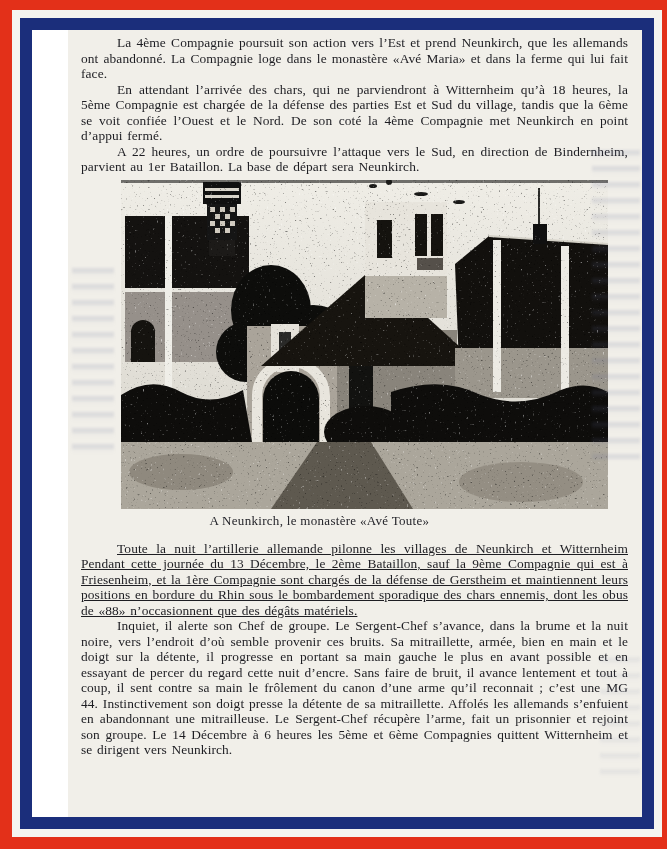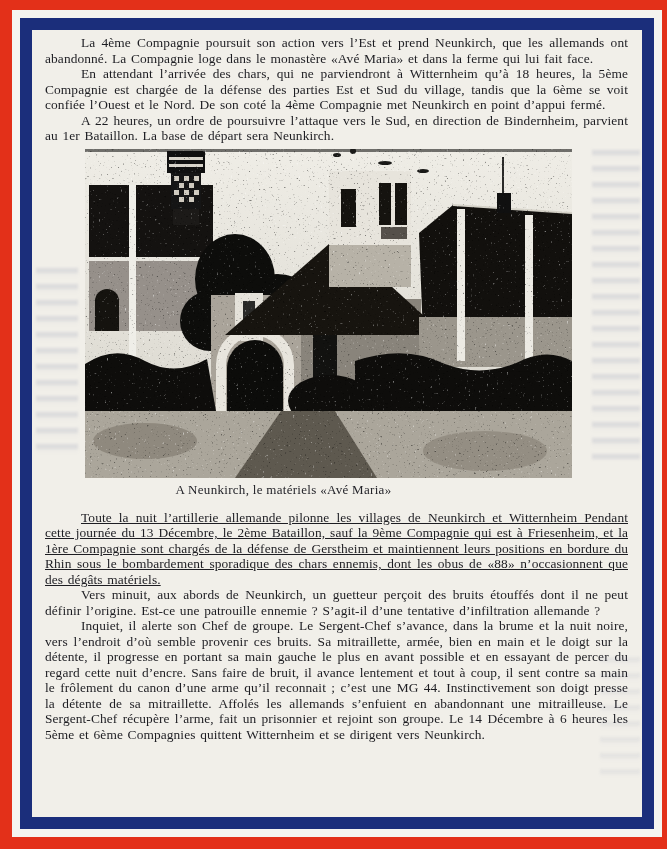--- a/index.html
+++ b/index.html
@@ -7,23 +7,24 @@
     width:667px;height:849px;
     background:#e33019;            
     position:relative;
     overflow:hidden;
     font-family:"Liberation Serif", serif;
   }
   .navy-frame{
     position:absolute;
     left:20px; top:18px; right:13px; bottom:20px;
     border:12px solid #1b2e7b;
-    background:#6d28d9;
+    background:#ffffff;
     box-shadow:0 0 0 8px #f5f4ef;   
     overflow:hidden;
+    padding-left:36px;
   }
   .paper{
     position:relative;
     width:100%;height:100%;
     padding:5px 14px 4px 13px;
     box-sizing:border-box;
     background:#f1efe9;
     overflow:hidden;
   }
   p.body-par{
@@ -187,21 +188,20 @@
         <g>
           <rect x="0" y="262" width="487" height="67" fill="#aba69b"></rect>
           <polygon points="150,329 196,262 250,262 292,329" fill="#5e594f"></polygon>
           <ellipse cx="60" cy="292" rx="52" ry="18" fill="#8f897e"></ellipse>
           <ellipse cx="400" cy="302" rx="62" ry="20" fill="#948e83"></ellipse>
         </g>
 
         <rect x="0" y="0" width="487" height="329" filter="url(#gDark)" opacity="0.45"></rect>
         <rect x="0" y="0" width="487" height="329" filter="url(#gLight)" opacity="0.5"></rect>
       </svg>
-      <figcaption>A Neunkirch, le matériels «Avé Maria»</figcaption>
+      <figcaption>A Neunkirch, le monastère «Avé Toute»</figcaption>
     </figure>
 
     <p class="body-par after-photo">Toute la nuit l’artillerie allemande pilonne les villages de Neunkirch et Witternheim Pendant cette journée du 13 Décembre, le 2ème Bataillon, sauf la 9ème Compagnie qui est à Friesenheim, et la 1ère Compagnie sont chargés de la défense de Gerstheim et maintiennent leurs positions en bordure du Rhin sous le bombardement sporadique des chars ennemis, dont les obus de «88» n’occasionnent que des dégâts matériels.</p>
-    <p class="body-par">Vers minuit, aux abords de Neunkirch, un guetteur perçoit des bruits étouffés dont il ne peut définir l’origine. Est-ce une patrouille ennemie ? S’agit-il d’une tentative d’infiltration allemande ?</p>
     <p class="body-par">Inquiet, il alerte son Chef de groupe. Le Sergent-Chef s’avance, dans la brume et la nuit noire, vers l’endroit d’où semble provenir ces bruits. Sa mitraillette, armée, bien en main et le doigt sur la détente, il progresse en portant sa main gauche le plus en avant possible et en essayant de percer du regard cette nuit d’encre. Sans faire de bruit, il avance lentement et tout à coup, il sent contre sa main le frôlement du canon d’une arme qu’il reconnait ; c’est une MG 44. Instinctivement son doigt presse la détente de sa mitraillette. Affolés les allemands s’enfuient en abandonnant une mitrailleuse. Le Sergent-Chef récupère l’arme, fait un prisonnier et rejoint son groupe. Le 14 Décembre à 6 heures les 5ème et 6ème Compagnies quittent Witternheim et se dirigent vers Neunkirch.</p>
 
   </div>
 </div>
 
 </body></html>

